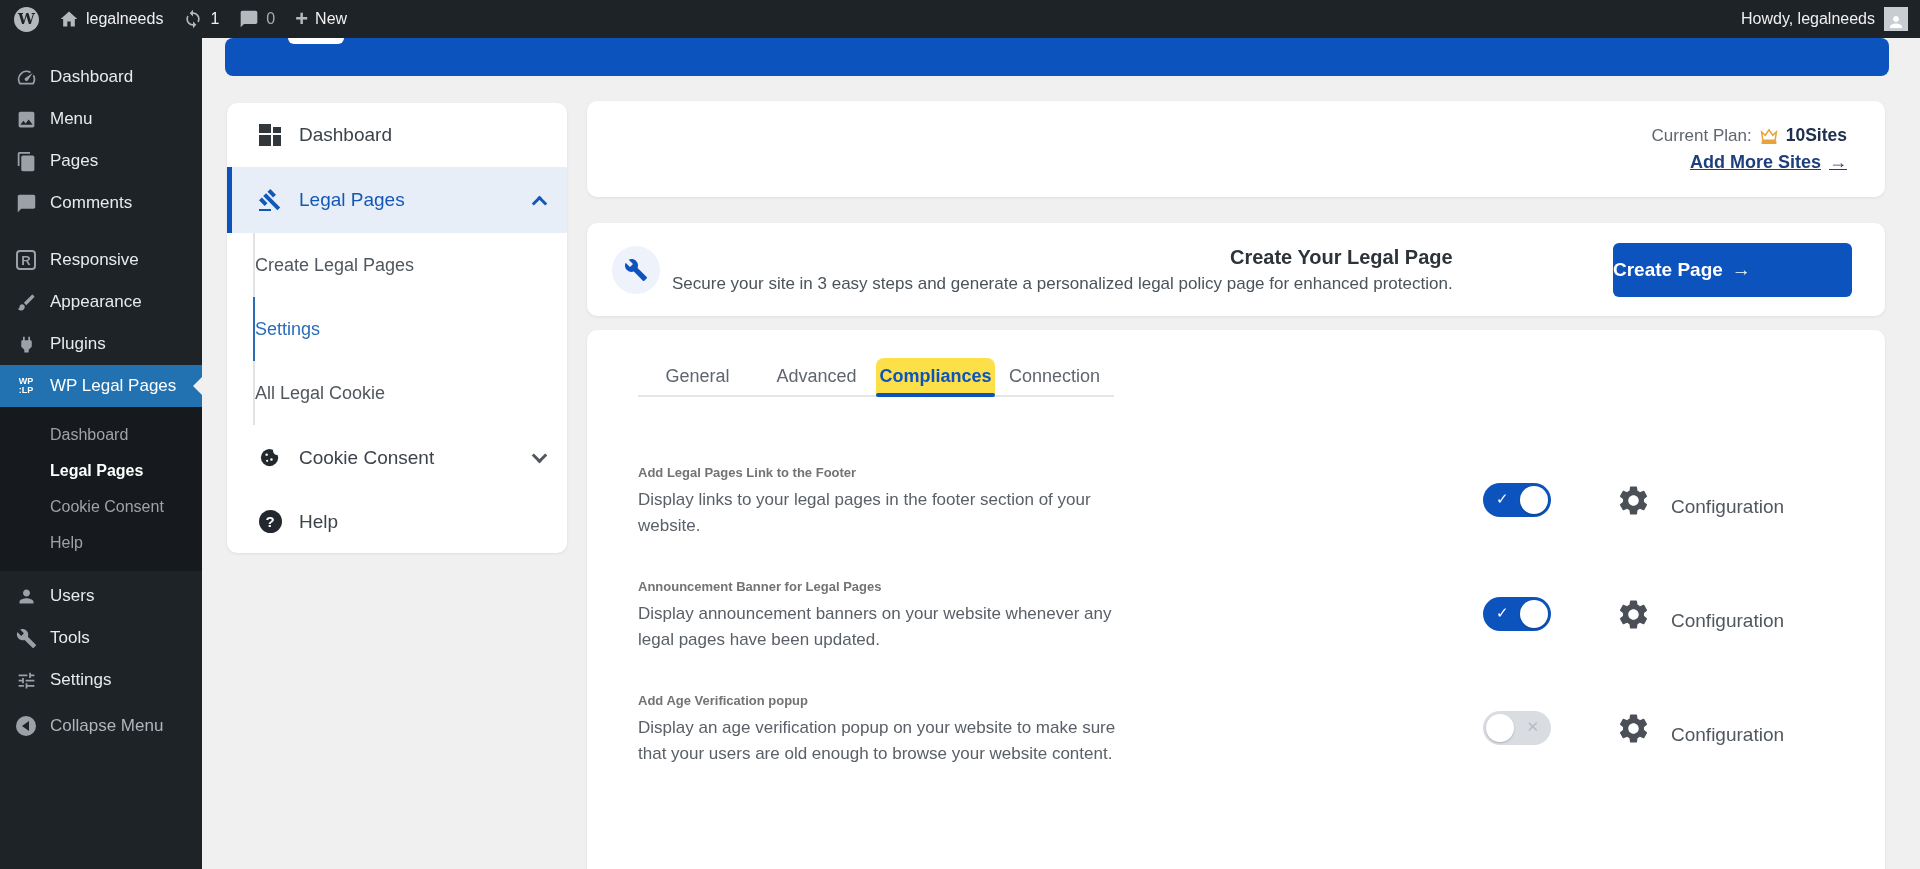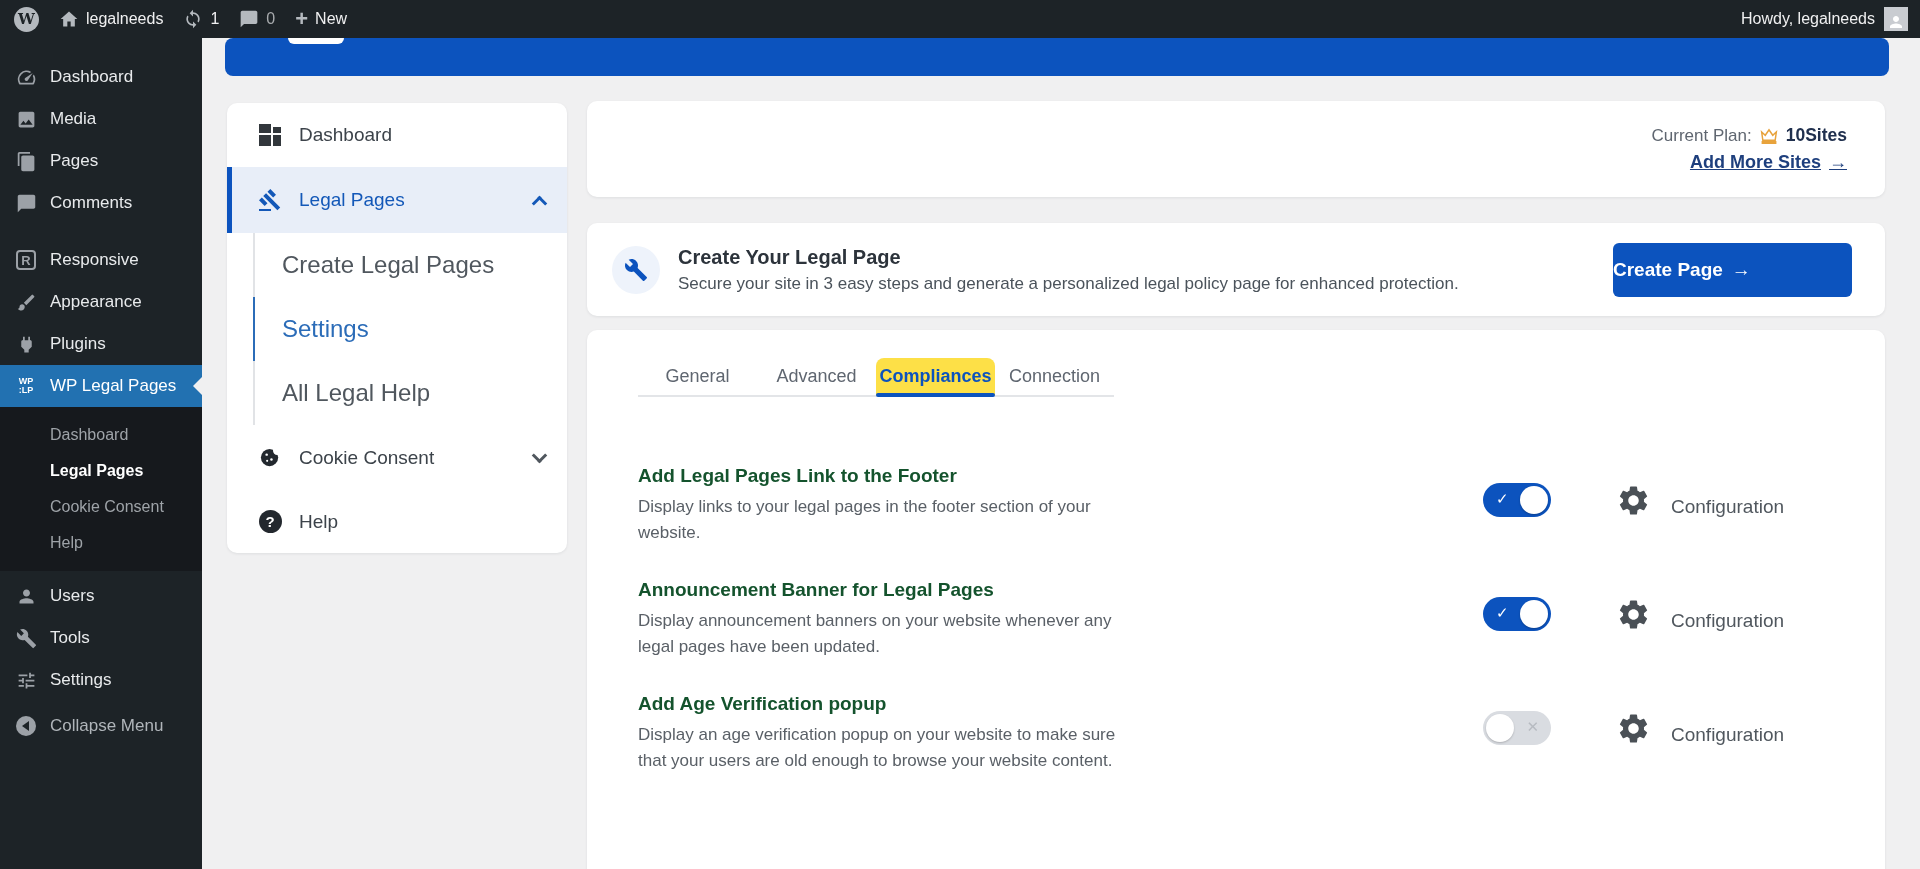--- a/index.html
+++ b/index.html
@@ -53,52 +53,52 @@
   .pn-item.first { height:64px; border-radius:10px 10px 0 0; }
   .pn-item.selected { height:66px; background:#e8eef8; border-left:5px solid #0c53be; padding-left:25px; color:#1358b8; font-weight:500; }
   .pn-item.selected svg { fill:#1358b8; }
   .grid-ico { width:22px; height:22px; display:grid; grid-template-columns:12px 8px; grid-template-rows:9px 11px; gap:2px; }
   .grid-ico i { background:#32373c; display:block; }
   .grid-ico i:nth-child(2){ margin-top:3px; }
   .chev { width:11px; height:11px; border-right:3px solid #50575e; border-bottom:3px solid #50575e; margin-left:auto; }
   .chev.up { transform:rotate(-135deg); border-color:#1358b8; margin-top:6px; }
   .chev.down { transform:rotate(45deg); margin-bottom:5px; }
   .pn-sub { margin-left:26px; border-left:2px solid #e1e3e6; }
-  .pn-sub .pn-sub-item { height:64px; display:flex; align-items:center; padding-left:27px; font-size:24px; color:#50575e; cursor:pointer; margin-left:-2px; border-left:2px solid transparent; }
+  .pn-sub .pn-sub-item { height:64px; display:flex; align-items:center; font-size:18px; color:#50575e; cursor:pointer; margin-left:-2px; border-left:2px solid transparent; }
   .pn-sub .pn-sub-item.current { color:#2b6cb8; border-left-color:#2b6cb8; }
   .help-ico { width:23px; height:23px; border-radius:50%; background:#23282e; color:#fff; font-size:15px; font-weight:bold; display:flex; align-items:center; justify-content:center; }
 
   
   .plan-card { left:587px; top:101px; width:1298px; height:96px; display:flex; flex-direction:column; align-items:flex-end; justify-content:center; gap:6px; padding-right:38px; }
   .plan-line1 { font-size:17px; color:#5f6670; display:flex; align-items:center; gap:7px; }
   .plan-line1 b { color:#20304e; font-size:17.5px; }
   .crown { width:20px; height:20px; fill:#e8a33c; }
   .add-more { font-size:18px; font-weight:bold; color:#1e3f7d; cursor:pointer; display:flex; align-items:center; gap:8px;text-decoration:underline; }
 
   
   .create-card { left:587px; top:223px; width:1298px; height:93px; display:flex; align-items:center; padding-left:25px; }
   .wrench-circle { width:48px; height:48px; border-radius:50%; background:#eef3fb; display:flex; align-items:center; justify-content:center; flex:0 0 48px; }
   .wrench-circle svg { width:24px; height:24px; fill:#0c53be; }
-  .create-text { margin-left:18px; }
+  .create-text { margin-left:12px;text-align:right; }
   .create-title { font-size:20px; font-weight:bold; color:#2c333b; margin-bottom:5px; }
   .create-desc { font-size:17px; color:#4b535b; }
   .create-btn { margin-left:auto; margin-right:33px; width:239px; height:54px; background:#0c53be; color:#ffffff;
     border:none; border-radius:6px; font-size:19px; font-weight:bold; font-family:inherit; cursor:pointer;
     display:flex; align-items:center; justify-content:flex-start; gap:9px; }
 
   
   .main-card { left:587px; top:330px; width:1298px; height:560px; border-radius:10px 10px 0 0; }
   .tabs { display:flex; margin-left:51px; margin-top:28px; width:476px; border-bottom:2px solid #e3e5e8; }
   .tab { width:119px; height:37px; display:flex; align-items:center; justify-content:center; font-size:18px; color:#5f6670; cursor:pointer; position:relative; }
   .tab.active { color:#0c53be; font-weight:bold; background:#fde047; border-radius:8px 8px 0 0; }
   .tab.active::after { content:""; position:absolute; left:0; right:0; bottom:-2px; height:4px; background:#0c53be; border-radius:2px; }
 
   .settings { padding:68px 0 0 51px; }
   .srow { height:114px; position:relative; }
-  .srow-title { font-size:19px; font-weight:bold; color:#14532d; margin-bottom:7px; }
+  .srow-title { font-size:13px; font-weight:bold; color:#737373; margin-bottom:7px; }
   .srow-desc { font-size:17px; color:#5a6067; line-height:1.55; width:490px; }
   .toggle { position:absolute; left:845px; top:18px; width:68px; height:34px; border-radius:17px; cursor:pointer; }
   .toggle.on { background:#0c53be; }
   .toggle.on .knob { position:absolute; right:3px; top:3px; width:28px; height:28px; border-radius:50%; background:#fff; box-shadow:0 1px 2px rgba(0,0,0,.25); }
   .toggle.on .t-check { position:absolute; left:13px; top:7px; color:#fff; font-size:15px; }
   .toggle.off { background:#d9dce1; }
   .toggle.off .knob { position:absolute; left:3px; top:3px; width:28px; height:28px; border-radius:50%; background:#fff; box-shadow:0 1px 2px rgba(0,0,0,.2); }
   .toggle.off .t-cross { position:absolute; right:12px; top:7px; color:#b7bbc1; font-size:15px; }
   .config { position:absolute; left:978px; top:18px; display:flex; align-items:flex-end; gap:20px; cursor:pointer; }
   .config svg { width:35px; height:35px; fill:#4a5056; }
@@ -151,21 +151,21 @@
         </svg>
       </span>
     <span>Dashboard</span>
   </div>
   <div class="sb-item">
     <span class="sb-ico">
         <svg viewBox="0 0 24 24">
           <path d="M21 19V5c0-1.1-.9-2-2-2H5c-1.1 0-2 .9-2 2v14c0 1.1.9 2 2 2h14c1.1 0 2-.9 2-2zM8.5 13.5l2.5 3.01L14.5 12l4.5 6H5l3.5-4.5z"></path>
         </svg>
       </span>
-    <span>Media</span>
+    <span>Menu</span>
   </div>
   <div class="sb-item">
     <span class="sb-ico">
         <svg viewBox="0 0 24 24">
           <path d="M16 1H4c-1.1 0-2 .9-2 2v14h2V3h12V1zm3 4H8c-1.1 0-2 .9-2 2v14c0 1.1.9 2 2 2h11c1.1 0 2-.9 2-2V7c0-1.1-.9-2-2-2z"></path>
         </svg>
       </span>
     <span>Pages</span>
   </div>
   <div class="sb-item">
@@ -265,21 +265,21 @@
         <svg viewBox="0 0 24 24" width="24" height="24" fill="#1358b8">
           <path d="M1 21h12v2H1v-2zM5.24 8.07l2.83-2.83 14.14 14.14-2.83 2.83L5.24 8.07zM12.32 1l5.66 5.66-2.83 2.83-5.66-5.66L12.32 1zM3.83 9.48l5.66 5.66-2.83 2.83L1 12.31l2.83-2.83z"></path>
         </svg>
       </span>
     <span>Legal Pages</span>
     <span class="chev up"></span>
   </div>
   <div class="pn-sub">
     <div class="pn-sub-item">Create Legal Pages</div>
     <div class="pn-sub-item current">Settings</div>
-    <div class="pn-sub-item">All Legal Help</div>
+    <div class="pn-sub-item">All Legal Cookie</div>
   </div>
   <div class="pn-item" style="height:65px;">
     <span class="pn-ico">
       <svg viewBox="0 0 24 24" width="23" height="23">
           <circle cx="11" cy="12" r="9" fill="#23282e"></circle>
           <circle cx="19" cy="5" r="4.4" fill="#ffffff"></circle>
           <circle cx="8" cy="9" r="1.3" fill="#ffffff"></circle>
           <circle cx="13" cy="14" r="1.3" fill="#ffffff"></circle>
           <circle cx="8.5" cy="15.5" r="1.1" fill="#ffffff"></circle>
         </svg>

